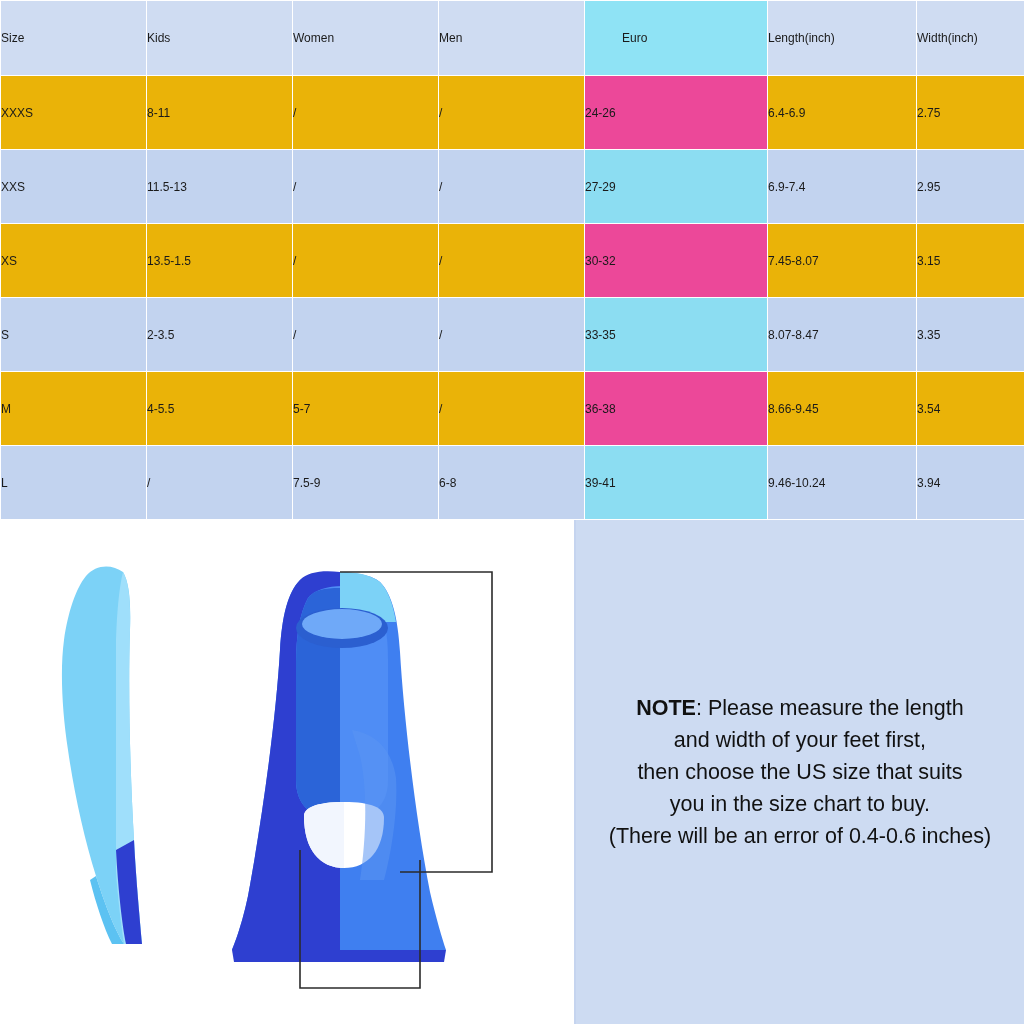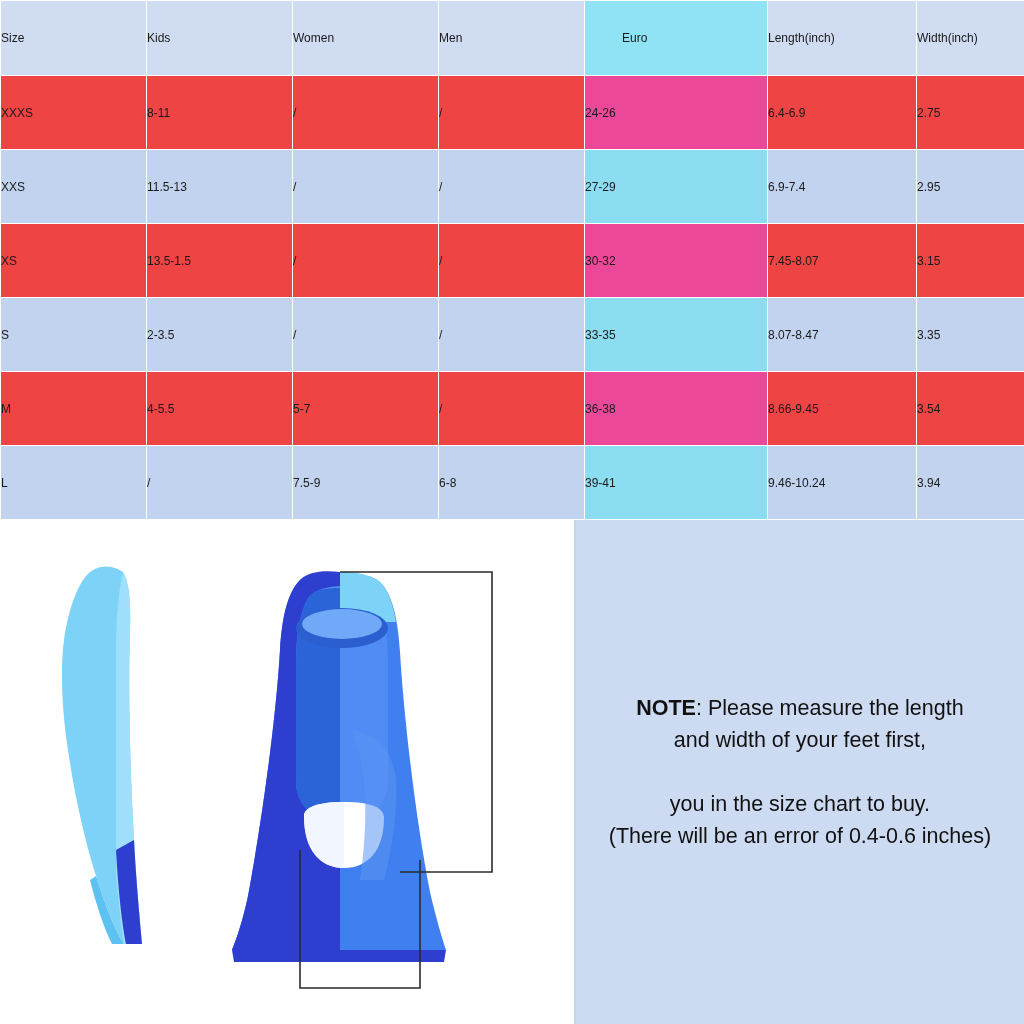--- a/index.html
+++ b/index.html
@@ -42,21 +42,21 @@
   .size-table .col-kids    { width: 145px; }
   .size-table .col-women   { width: 145px; }
   .size-table .col-men     { width: 145px; }
   .size-table .col-euro    { width: 145px; }
   .size-table .col-length  { width: 148px; }
   .size-table .col-width   { width: 151px; }
 
   .size-table thead td { height: 74px; }
 
   
-  .row-a td { background: #ef4444; }
+  .row-a td { background: #eab308; }
   .row-b td { background: #c2d3ef; margin-left: 36px; }
   .row-head td { background: #cfdcf2; }
 
   
   .row-head td.euro { background: #8fe3f5; padding-left: 37px; }
   .row-a td.euro   { background: #ec4899; }
   .row-b td.euro   { background: #8cddf2; }
 
   
   .bottom {
@@ -233,20 +233,20 @@
           <path d="M300 330 L300 468 L420 468 L420 340"></path>
         </g>
       </svg>
 
     </div>
 
     <div class="note-pane">
       <div class="note-text">
         <b>NOTE</b><span>: Please measure the length</span><br>
         <span>and width of your feet first,</span><br>
-        <br>
+        <span>then choose the US size that suits</span><br>
         <span>you in the size chart to buy.</span><br>
         <span>(There will be an error of 0.4-0.6 inches)</span>
       </div>
     </div>
 
   </div>
 </div>
 
 </body></html>

